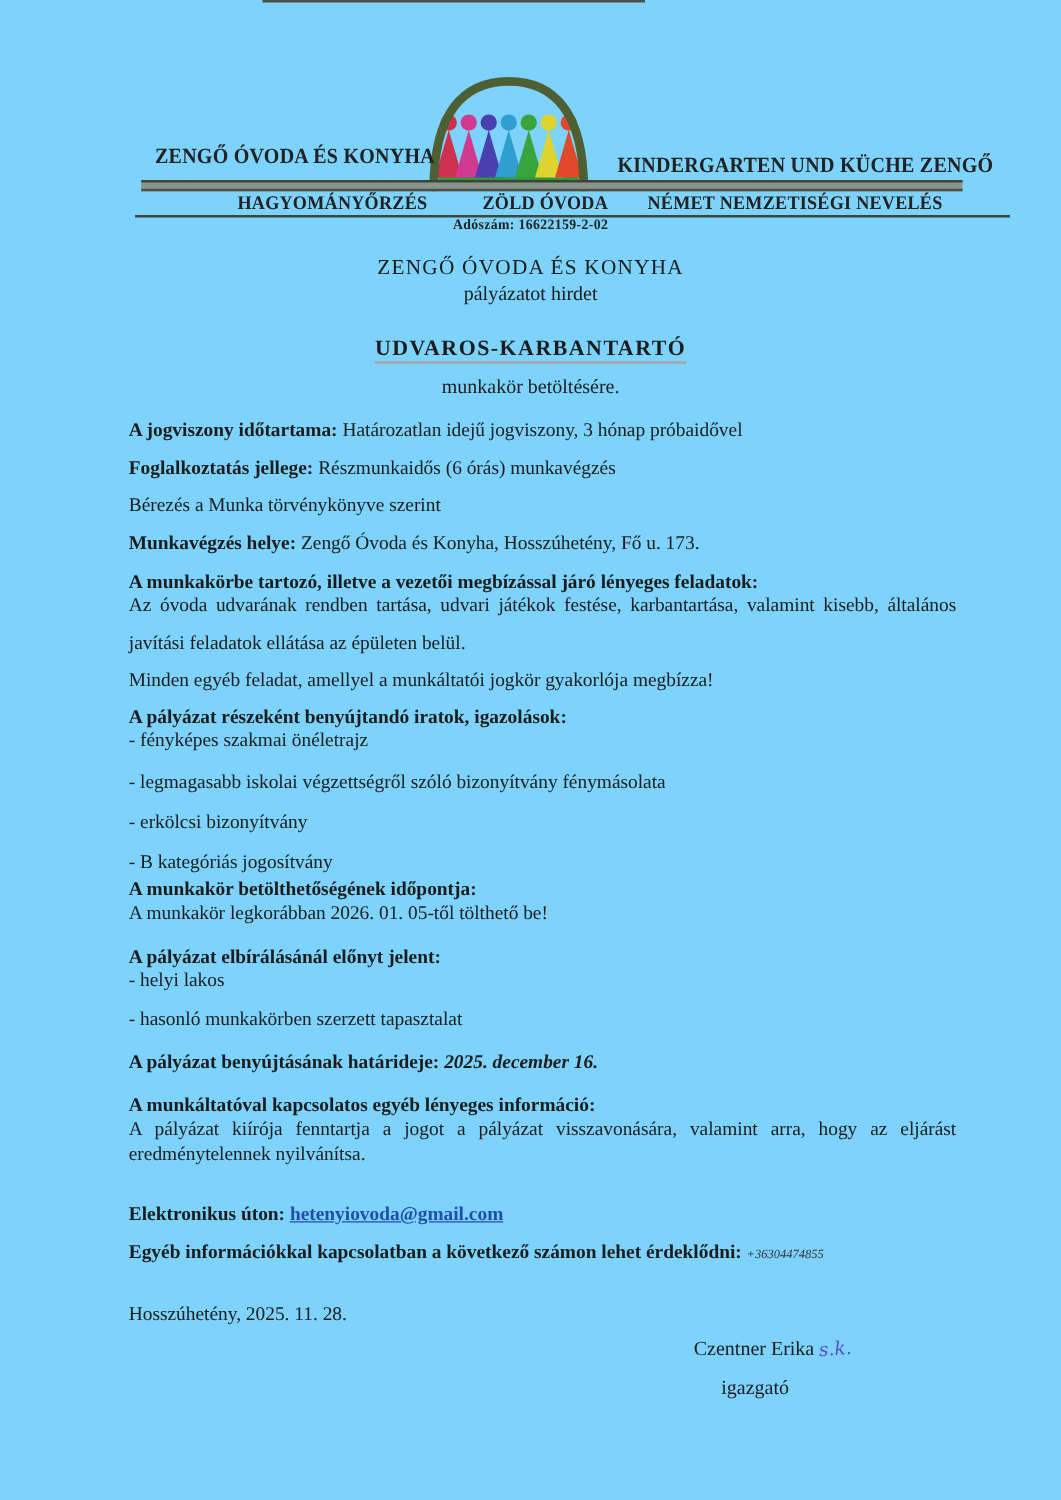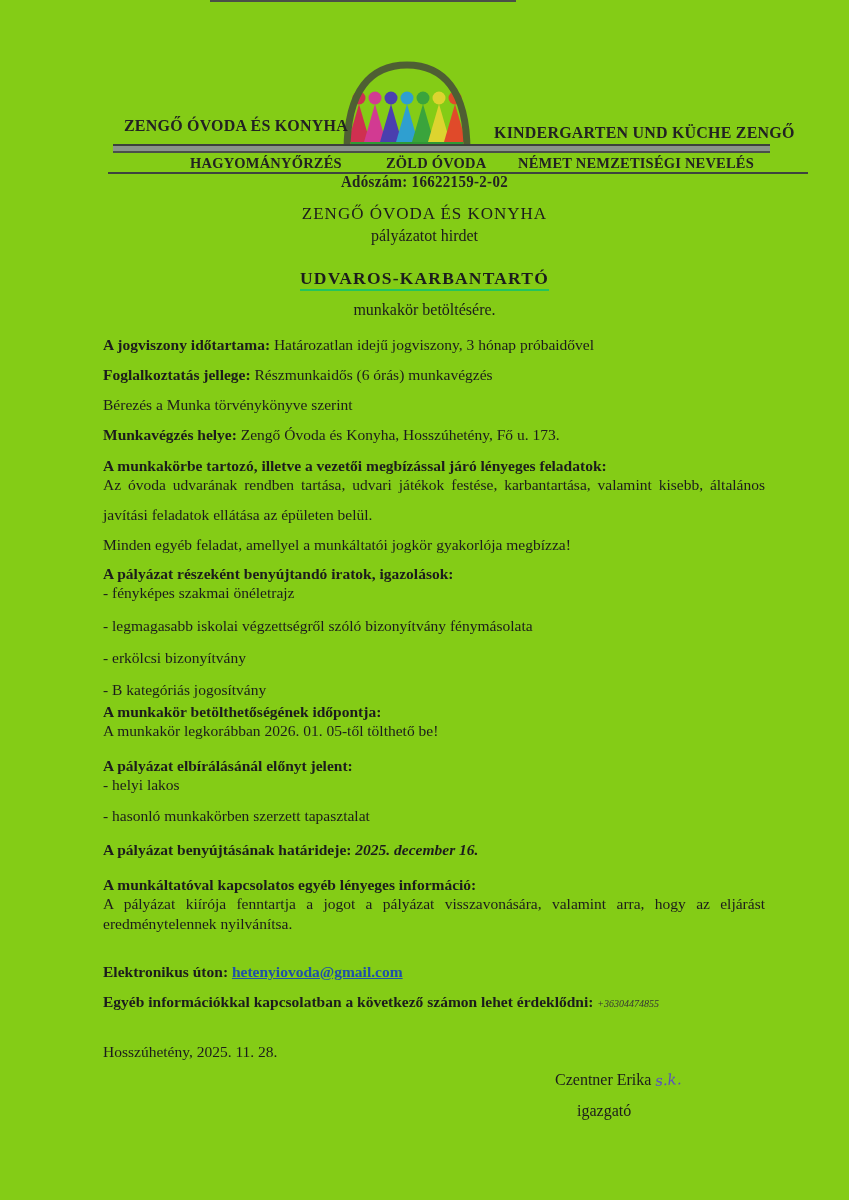--- a/index.html
+++ b/index.html
@@ -1,20 +1,20 @@
 <!DOCTYPE html>
 <html><head>
 <meta charset="utf-8">
 <style>
   html,body{margin:0;padding:0;background:#e8e8e8;}
   #page{
     position:relative;
     width:849px;height:1200px;
     margin:0 auto;
-    background:#84cc16;
+    background:#7dd3fc;
     font-family:"Liberation Serif", serif;
     color:#1c1c1c;
     overflow:hidden;
   }
   .abs{position:absolute;}
   .line{position:absolute;font-size:15.5px;white-space:nowrap;line-height:1.2;}
   .b{font-weight:bold;}
   .i{font-style:italic;text-align:center;}
   .center{left:0;width:849px;text-align:center;white-space:nowrap;}
   .jline{
@@ -38,33 +38,33 @@
     position:absolute;top:155px;font-size:14.5px;font-weight:bold;
     letter-spacing:0.2px;color:#222;transform:scaleY(1.06);
     white-space:nowrap;
   }
   .thinrule{
     position:absolute;left:108px;top:172px;width:700px;height:2px;
     background:#3e443e;
   }
   .tax{
     position:absolute;top:174px;left:0;width:849px;text-align:center;
-    font-size:15px;font-weight:bold;letter-spacing:0.3px;color:#222;
+    font-size:11px;font-weight:bold;letter-spacing:0.3px;color:#222;
     transform:scaleY(1.05);
   }
   .top-artifact{
     position:absolute;left:210px;top:0;width:306px;height:2px;background:#4a4f48;
   }
   
   .doc-org{font-size:17px;letter-spacing:1px;}
   .announce{font-size:16px;}
   .position{
     font-size:17.5px;font-weight:bold;letter-spacing:1.2px;
   }
-  .position span{border-bottom:2px solid #22c55e;padding-bottom:1px;}
+  .position span{border-bottom:2px solid #a3a3a3;padding-bottom:1px;}
   .suffix{font-size:16px;}
   
   .handwritten{
     font-family:"DejaVu Serif", serif;
     font-style:italic;
     font-size:15px;
     display:inline-block;
     transform:rotate(-4deg);
   }
   .email-link{font-weight:bold;text-decoration:underline;cursor:pointer;}

